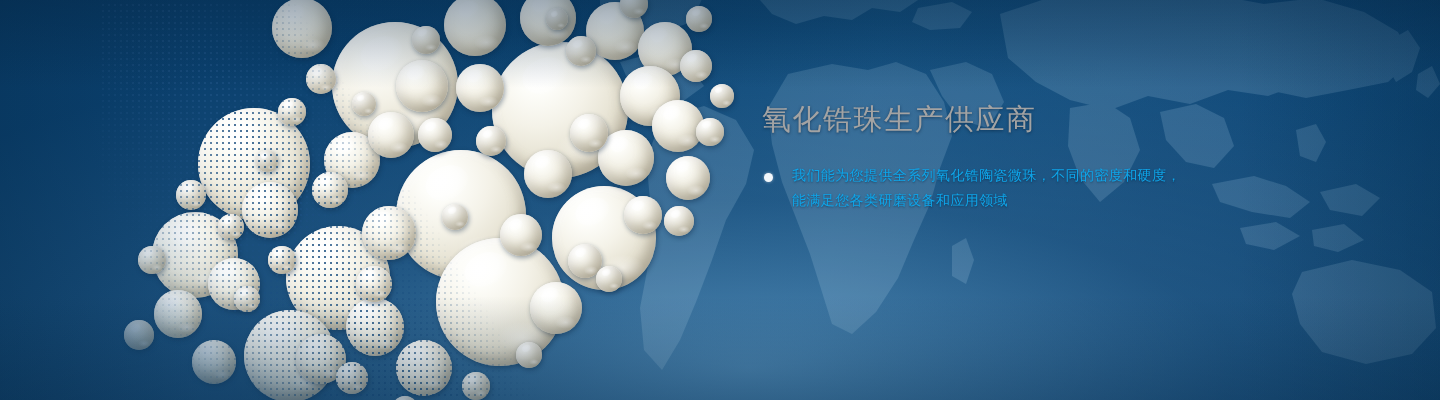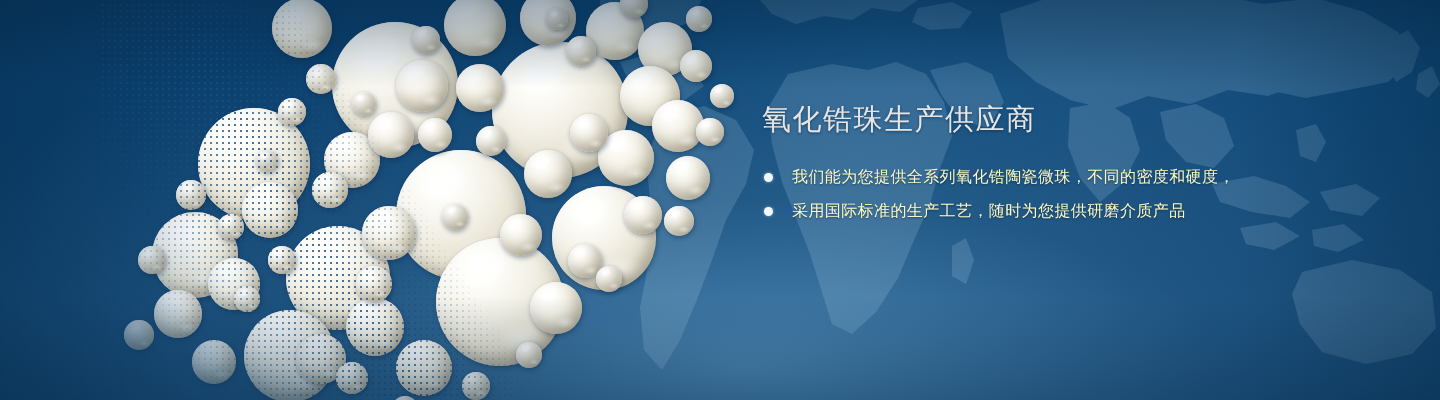--- a/index.html
+++ b/index.html
@@ -89,41 +89,42 @@
       linear-gradient(58deg, rgba(0,0,0,0) 12%, rgba(0,0,0,0.75) 27%, rgba(0,0,0,0.95) 36%, rgba(0,0,0,0) 50%);
     pointer-events:none;
   }
 
   
   #copy {
     position:absolute; left:762px; top:104px;
     width:560px;
   }
   #title {
-    color:#e5e5e5;
+    color:#a3a3a3;
     font-size:29px;
     line-height:1.1;
     letter-spacing:1.5px;
     font-weight:400;
     text-shadow:0 1px 3px rgba(3,28,52,0.55);
     white-space:nowrap;
   }
   #bullets {
     margin-top:28px;
     list-style:none;
   }
   .bullet {
     position:relative;
     padding-left:30px;
-    color:#fef9c3;
-    font-size:16px;
+    color:#0ea5e9;
+    font-size:14px;
     line-height:25px;
     letter-spacing:0.4px;
     margin-bottom:9px;
     text-shadow:0 1px 2px rgba(3,28,52,0.5);
+    font-family:Liberation Mono, monospace;
   }
   .bullet:last-child { margin-bottom:0; }
   .bullet .dot {
     position:absolute;
     left:2px; top:9px;
     width:9px; height:9px;
     border-radius:50%;
     background:#f2f7fb;
     box-shadow:0 0 3px rgba(255,255,255,0.5);
   }
@@ -257,21 +258,18 @@
 
   <div class="bg-vig"></div>
 
   <div id="copy">
     <div id="title">氧化锆珠生产供应商</div>
 
     <ul id="bullets">
       <li class="bullet">
         <span class="dot"></span>
         <span>我们能为您提供全系列氧化锆陶瓷微珠，不同的密度和硬度，</span>
-      </li>
-      <li class="bullet">
-        <span class="dot"></span>
-        <span>采用国际标准的生产工艺，随时为您提供研磨介质产品</span>
+        <span class="l2">能满足您各类研磨设备和应用领域</span>
       </li>
     </ul>
   </div>
 
 </div>
 
 </body></html>

